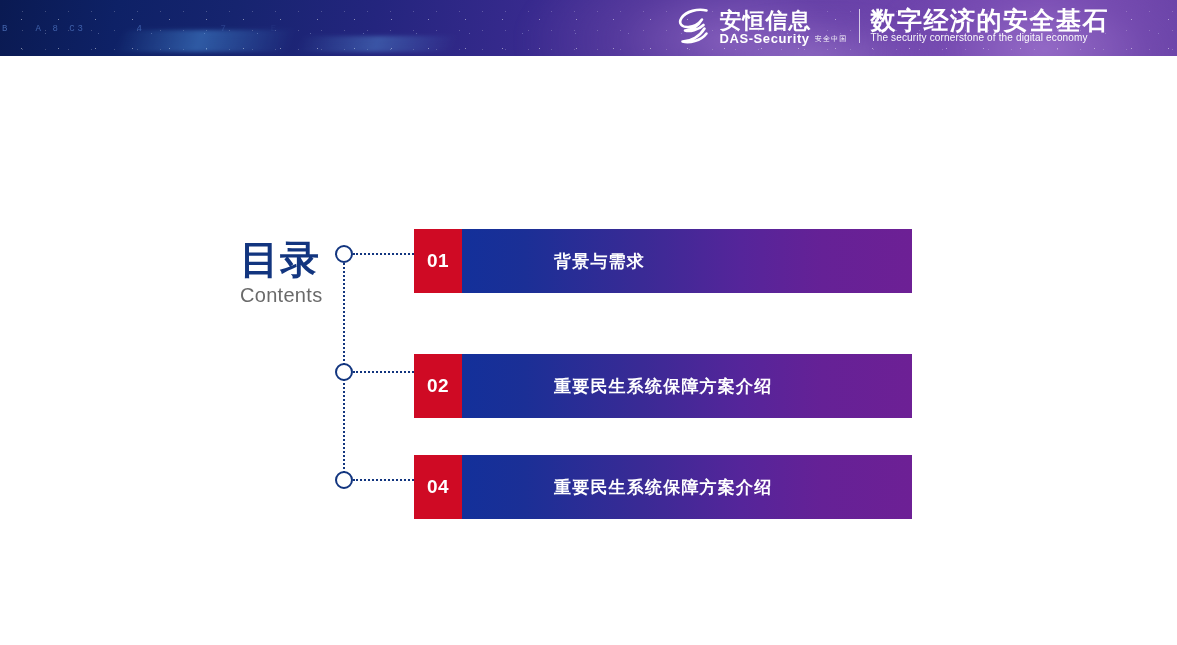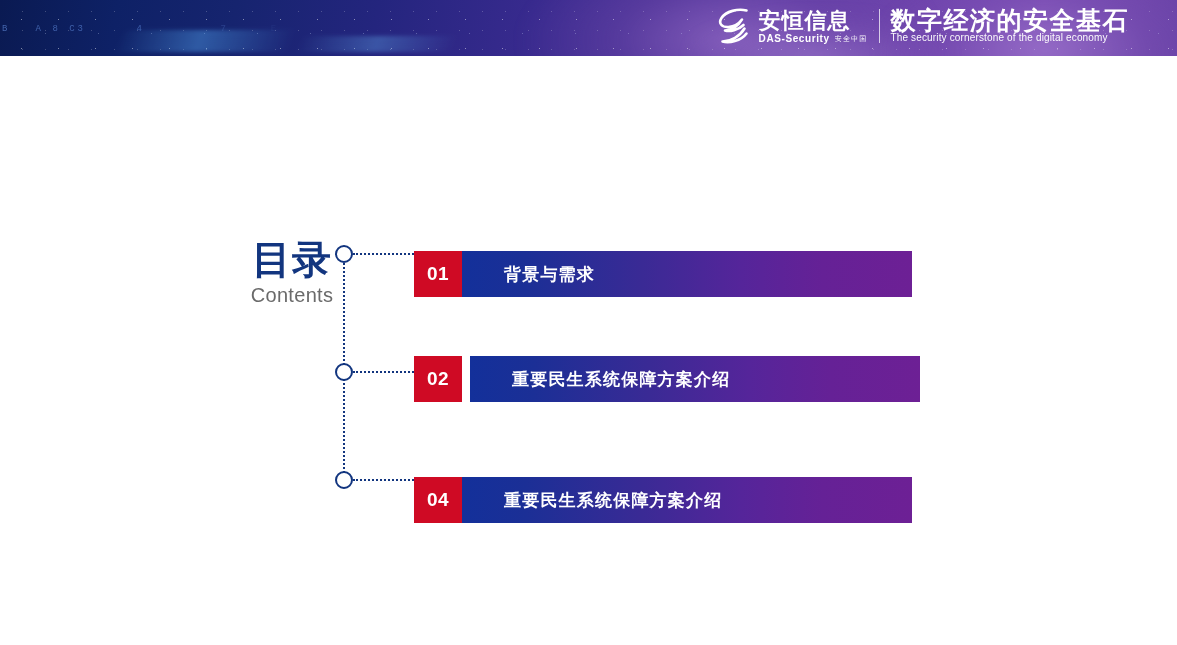--- a/index.html
+++ b/index.html
@@ -100,21 +100,21 @@
     left: 300px; top: 36px;
     width: 170px; height: 16px;
     background: linear-gradient(78deg, rgba(60,150,255,0.0) 0%, rgba(110,195,255,0.30) 45%, rgba(60,150,255,0.0) 90%);
     filter: blur(2px);
     transform: skewX(-30deg);
   }
 
   
   .logo-block {
     position: absolute;
-    right: 48px;
+    right: 68px;
     top: 4px;
     height: 44px;
     display: flex;
     align-items: center;
     gap: 0;
   }
   .logo-mark {
     width: 36px;
     height: 38px;
     margin-right: 7px;
@@ -134,21 +134,21 @@
     line-height: 24px;
     white-space: nowrap;
   }
   .logo-sub-row {
     display: flex;
     align-items: center;
     gap: 5px;
     margin-top: 1px;
   }
   .logo-en {
-    font-size: 10px;
+    font-size: 13px;
     font-weight: bold;
     color: #ffffff;
     letter-spacing: 0.6px;
     line-height: 10px;
     white-space: nowrap;
   }
   .logo-cn-small {
     font-size: 7px;
     color: #ffffff;
     letter-spacing: 1.2px;
@@ -184,21 +184,20 @@
     white-space: nowrap;
     opacity: 0.97;
   }
 
   
   .contents-title {
     position: absolute;
     left: 240px;
     top: 238px;
     width: 104px;
-    text-align: center;
   }
   .contents-cn {
     font-size: 39px;
     font-weight: bold;
     color: #12357F;
     line-height: 44px;
     letter-spacing: 1px;
     white-space: nowrap;
   }
   .contents-en {
@@ -240,27 +239,26 @@
     border-top: 2px dotted #12357F;
   }
   .node-hline.h1 { top: 253px; }
   .node-hline.h2 { top: 371px; }
   .node-hline.h3 { top: 479px; }
 
   
   .bar-row {
     position: absolute;
     left: 414px;
-    height: 46px;
+    height: 64px;
     display: flex;
     align-items: stretch;
-    margin-top: 22px;
   }
   .bar-row.r1 { top: 229px; }
-  .bar-row.r2 { top: 334px; gap: 8px; }
+  .bar-row.r2 { top: 354px; }
   .bar-row.r3 { top: 455px; }
 
   .bar-num {
     width: 48px;
     background: #CF0A24;
     color: #ffffff;
     font-size: 19px;
     font-weight: bold;
     display: flex;
     align-items: center;
@@ -273,21 +271,21 @@
     background: linear-gradient(90deg, #13309A 0%, #1B2F96 14%, #3A2A95 40%, #55259A 62%, #652196 80%, #6D2095 100%);
     display: flex;
     align-items: center;
     flex: 0 0 auto;
   }
   .bar-text {
     color: #ffffff;
     font-size: 17px;
     font-weight: bold;
     letter-spacing: 1.2px;
-    padding-left: 42px;
+    padding-left: 92px;
     white-space: nowrap;
   }
 </style>
 </head>
 <body>
 
 <div class="header-banner">
   <div class="hdr-nebula-a"></div>
   <div class="hdr-nebula-b"></div>
   <div class="hdr-nebula-c"></div>

